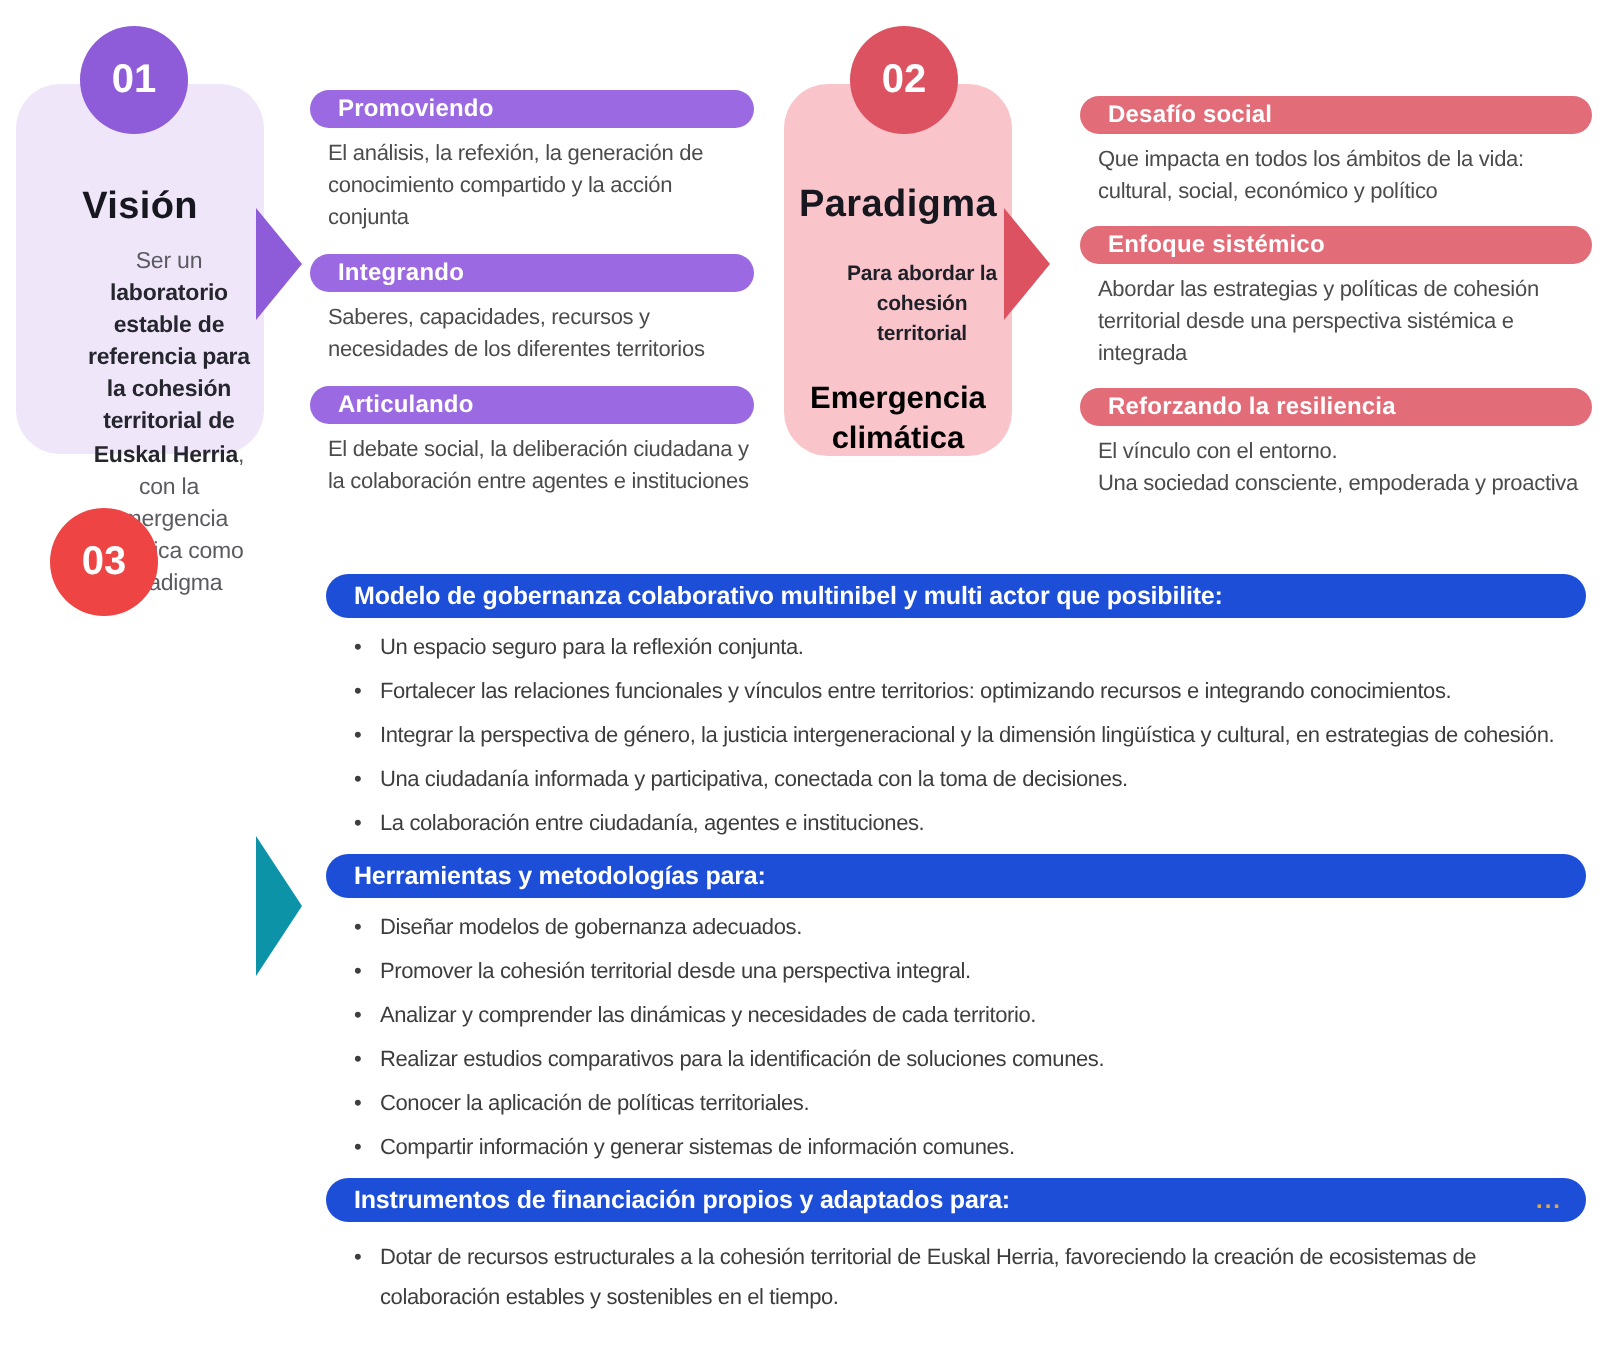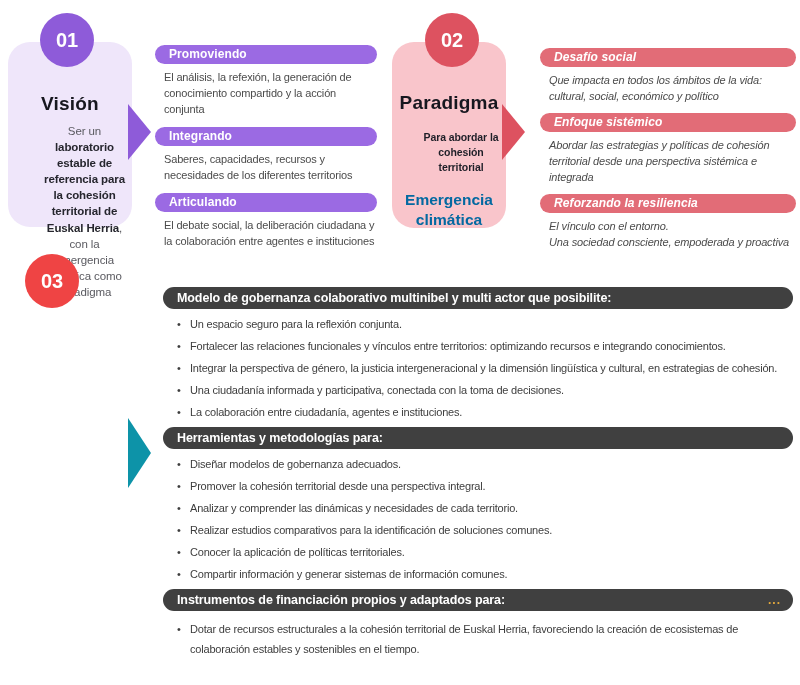--- a/index.html
+++ b/index.html
@@ -18,45 +18,45 @@
   
   .panel { position:absolute; border-radius:22px; text-align:center; z-index:1; }
   .box1 { left:8px; top:42px; width:124px; height:185px; background:#EFE6FA; padding:27px 6px 0 6px; }
   .box2 { left:392px; top:42px; width:114px; height:186px; background:#F9C5CB; padding:26px 3px 0 3px; }
   .box3 { left:8px; top:282px; width:124px; height:380px; background:#D9E9ED; padding:43px 8px 0 8px; }
   .panel-title { font-size:19px; font-weight:bold; color:#17171F; letter-spacing:.2px;margin-top:24px; }
   .panel-body { margin-top:8px; font-size:11.5px; line-height:1.4; color:#5A5A60; letter-spacing:-.1px;margin-left:29px; }
   .panel-body b { color:#26262E; }
   .box3 .panel-body { margin-top:40px; }
   .sub { margin-top:16px; font-size:10.5px; font-weight:bold; color:#1F1F28; line-height:1.45; letter-spacing:-.1px;margin-left:24px; }
-  .highlight { margin-top:14px; font-size:15.5px; font-weight:bold; color:#0369a1; line-height:1.3; }
+  .highlight { margin-top:14px; font-size:15.5px; font-weight:bold; color:#000000; line-height:1.3; }
 
   
   .arrow { position:absolute; clip-path:polygon(0 0,100% 50%,0 100%); z-index:1; }
   .arrow1 { left:128px; top:104px; width:23px; height:56px; background:#8E5BD9; }
   .arrow2 { left:502px; top:104px; width:23px; height:56px; background:#DD5260; }
   .arrow3 { left:128px; top:418px; width:23px; height:70px; background:#0D93A8; }
 
   
   .col { position:absolute; }
   .col-mid { left:155px; top:45px; width:222px; }
   .col-right { left:540px; top:48px; width:256px; }
   .unit-mid { margin-bottom:9px; }
-  .unit-right { margin-bottom:8px;font-style:italic; }
+  .unit-right { margin-bottom:8px; }
   .pill { border-radius:10px; height:19px; line-height:19px; color:#fff; font-weight:bold;
     font-size:12px; padding-left:14px; letter-spacing:.1px; }
   .pill.purple { background:#9B6AE3; }
   .pill.red { background:#E26C77; }
   .pill-text { font-size:11px; letter-spacing:-.15px; line-height:1.45; color:#4B4B4B; margin:6px 0 4px 9px; }
   .prewrap { white-space:pre-line; }
 
   
   .col3 { position:absolute; left:163px; top:287px; width:630px; }
   .group { margin-bottom:2px; }
-  .banner { height:22px; border-radius:11px; background:#404040; color:#fff; font-weight:bold;
+  .banner { height:22px; border-radius:11px; background:#1d4ed8; color:#fff; font-weight:bold;
     font-size:12.5px; line-height:22px; padding:0 12px 0 14px; display:flex;
     justify-content:space-between; letter-spacing:-.1px; }
   .banner .dots { color:#E3A93C; font-size:12px; letter-spacing:1px; }
   .bullets { list-style:none; margin:8px 0 0 14px; }
   .bullets li { position:relative; padding-left:13px; font-size:11px; letter-spacing:-.2px;
     color:#3D3D3D; line-height:15px; margin-bottom:7px; }
   .bullets li::before { content:"\2022"; position:absolute; left:0; top:0; color:#3D3D3D; }
   .bullets.spread li { line-height:20px; }
 </style>
 </head>

